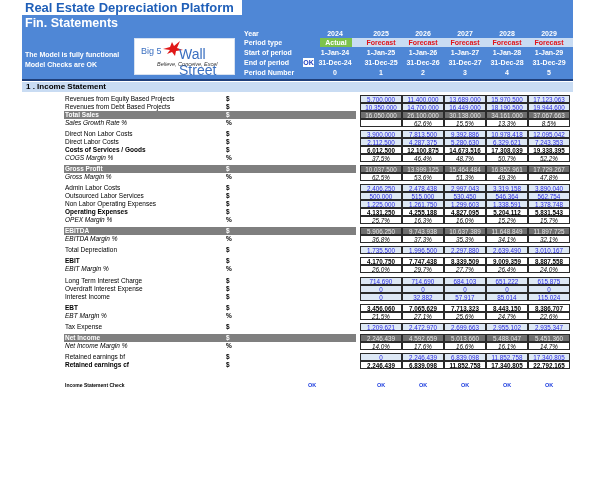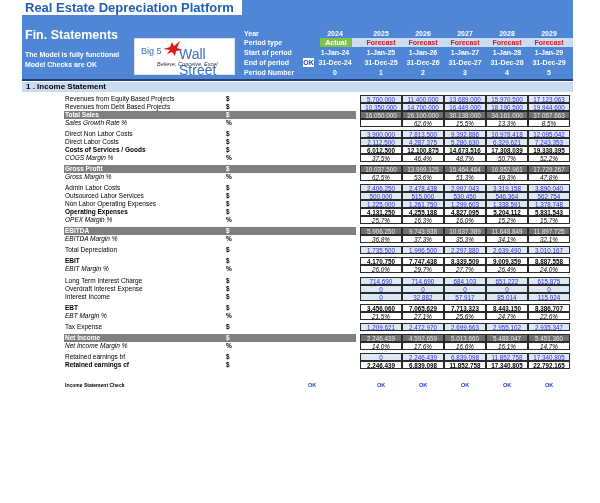--- a/index.html
+++ b/index.html
@@ -2,21 +2,21 @@
 <html><head>
 <meta charset="utf-8">
 <style>
   * { box-sizing: border-box; margin: 0; padding: 0; }
   html, body { width: 600px; height: 503px; background: #ffffff; overflow: hidden; }
   body { position: relative; font-family: "Liberation Sans", sans-serif; color: #000; }
 
   .hdr-bg { position: absolute; left: 22px; top: 0; width: 551px; height: 79px; background: #4f87d6; }
   .title-box { position: absolute; left: 22px; top: 0; width: 220px; height: 15px; background: #ffffff; }
   .title { position: absolute; left: 25px; top: 0px; font-size: 13px; font-weight: bold; color: #1f5fb8; white-space: nowrap; }
-  .subtitle { position: absolute; left: 25px; top: 28px; font-size: 12.5px; font-weight: bold; color: #ffffff; white-space: nowrap; }
+  .subtitle { position: absolute; left: 25px; top: 16px; font-size: 12.5px; font-weight: bold; color: #ffffff; white-space: nowrap; }
   .model-msg { position: absolute; left: 25px; font-size: 7px; font-weight: bold; color: #ffffff; white-space: nowrap; }
 
   .logo { position: absolute; left: 134px; top: 38px; width: 101px; height: 37px; background: #ffffff; border: 1px solid #d8e2f0; }
   .logo-big4 { position: absolute; left: 6px; top: 7px; font-size: 9px; color: #3a6fc0; font-weight: normal; }
   .logo-ws { position: absolute; left: 44px; top: 7px; font-size: 14px; color: #3a6fc0; }
   .logo-tag { position: absolute; left: 22px; top: 22px; font-size: 5.5px; color: #333; font-style: italic; }
   .logo-eagle { position: absolute; left: 26px; top: 1px; width: 24px; height: 20px; }
 
   .hdr-label { position: absolute; left: 244px; font-size: 7px; font-weight: bold; color: #ffffff; white-space: nowrap; }
   .hdr-cell { position: absolute; width: 42px; text-align: center; font-size: 7px; font-weight: bold; color: #ffffff; white-space: nowrap; }

